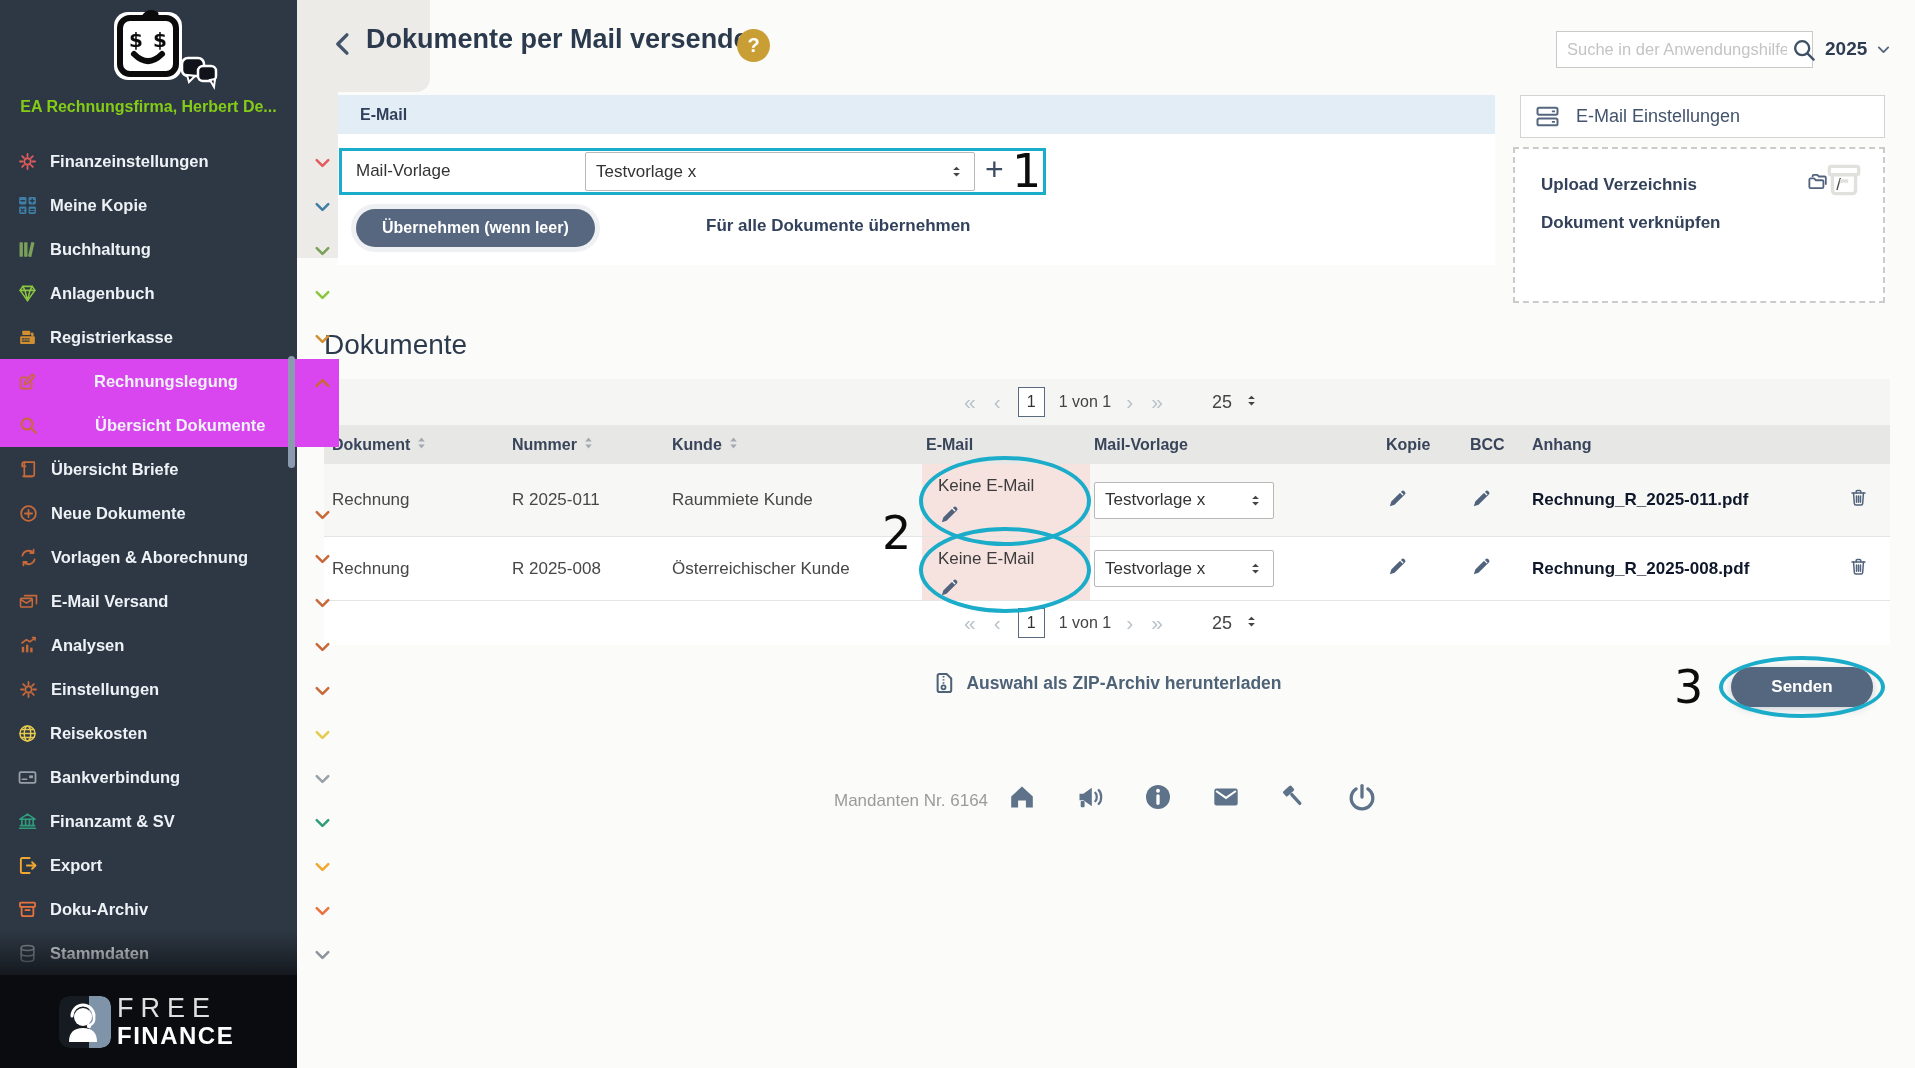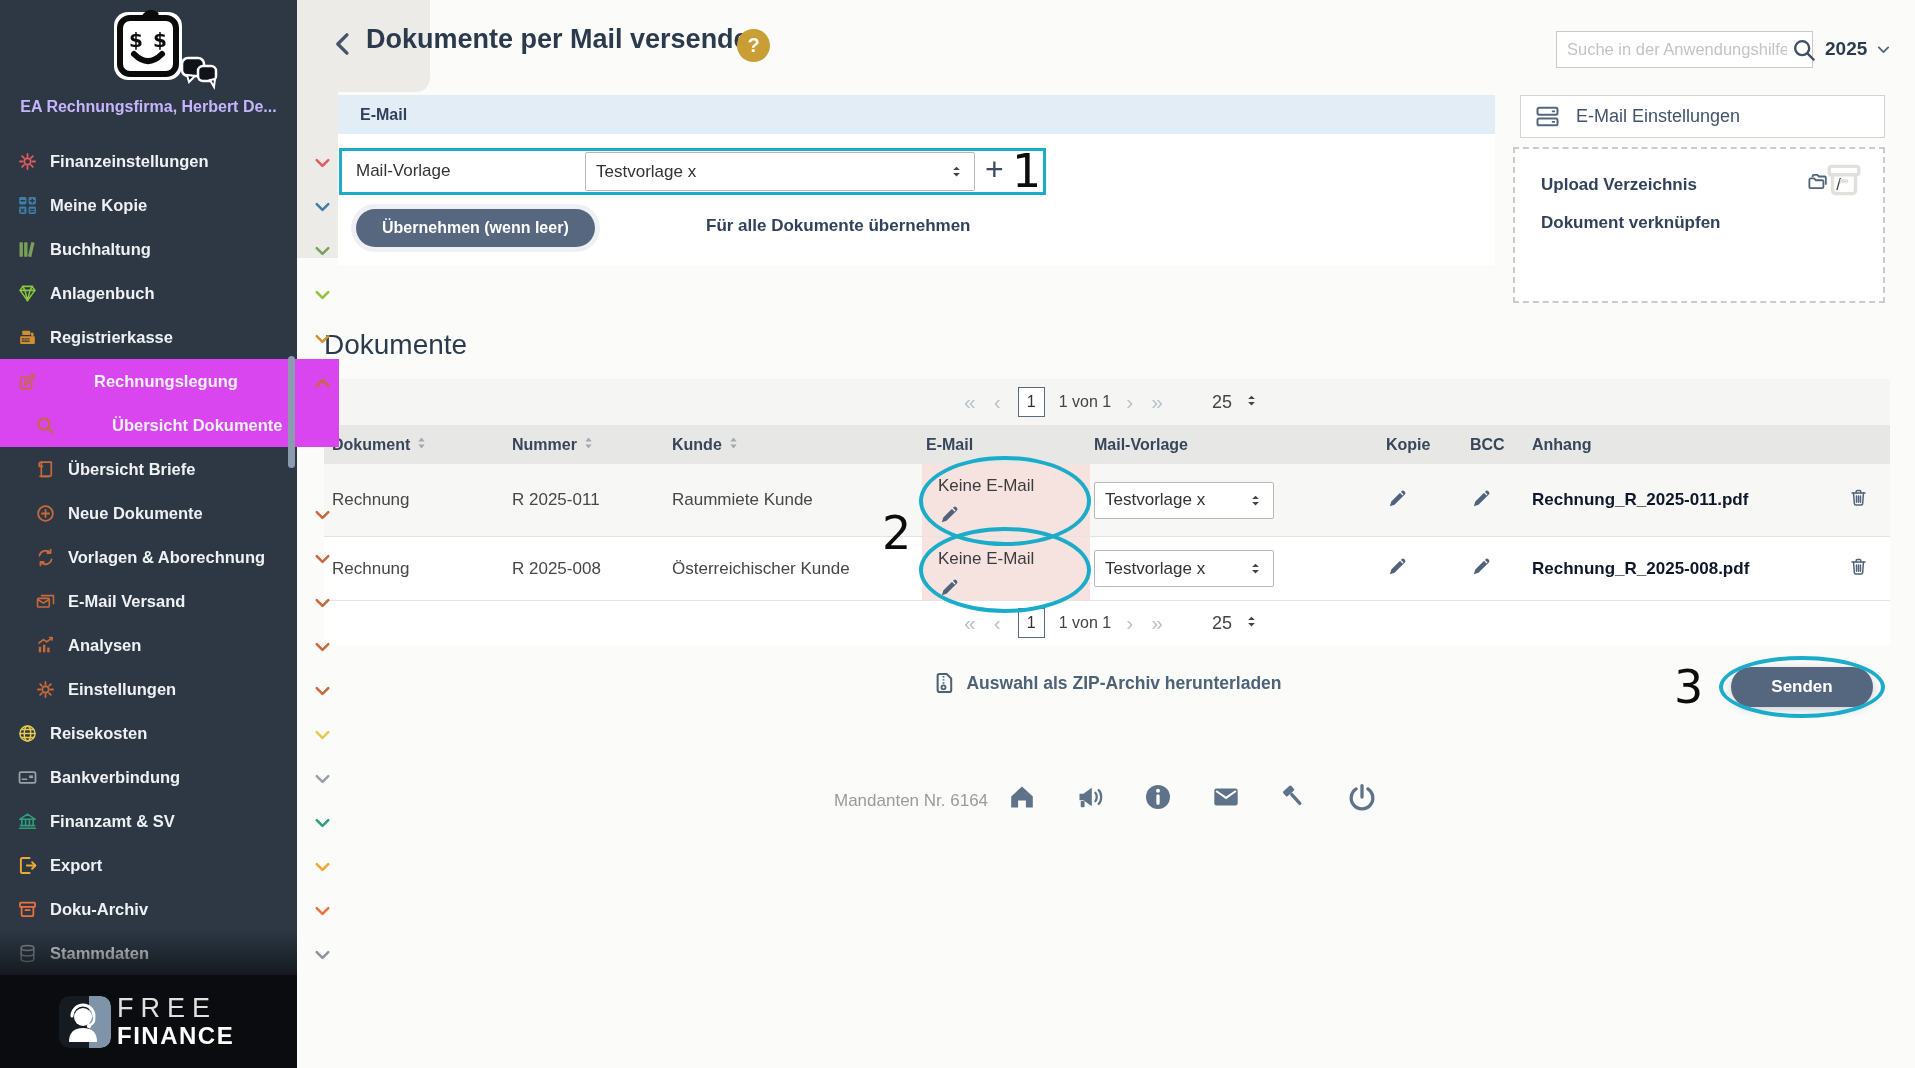--- a/index.html
+++ b/index.html
@@ -4,24 +4,24 @@
 <style>
   * { margin:0; padding:0; box-sizing:border-box; }
   html,body { width:1915px; height:1068px; overflow:hidden; }
   body { font-family:"Liberation Sans","DejaVu Sans",sans-serif; background:#fbfbf9; position:relative; }
   .abs { position:absolute; }
 
   
   .sidebar { position:absolute; left:0; top:0; width:297px; height:1068px; background:#2d3844; z-index:5; }
   .brand { position:absolute; left:0; top:0; width:297px; height:130px; }
   .brand-logo { position:absolute; left:112px; top:10px; }
-  .company { position:absolute; left:0; top:98px; width:297px; text-align:center; color:#c4b5fd; font-weight:700; font-size:16px; }
+  .company { position:absolute; left:0; top:98px; width:297px; text-align:center; color:#84cc16; font-weight:700; font-size:16px; }
   .nav { position:absolute; left:0; top:139px; width:339px; }
   .nav-item { position:relative; height:44px; display:flex; align-items:center; padding-left:16px; cursor:pointer; }
-  .nav-item.sub { padding-left:34px; }
+  .nav-item.sub { padding-left:17px; }
   .nav-item.active { background:#d946ef;gap:44px; }
   .nav-ico { width:22px; height:22px; flex:0 0 22px; display:flex; align-items:center; justify-content:center; }
   .nav-ico svg { width:21px; height:21px; }
   .nav-label { margin-left:12px; color:#eef2f6; font-weight:700; font-size:16.5px; white-space:nowrap; }
   .nav-chev { position:absolute; right:10px; top:50%; transform:translateY(-50%); width:17px; height:17px; }
   .nav-fade { position:absolute; left:0; top:930px; width:297px; height:45px; background:linear-gradient(to bottom, rgba(13,15,18,0), rgba(13,15,18,.75)); pointer-events:none; }
   .side-scroll { position:absolute; left:288px; top:356px; width:7px; height:112px; background:#8b9aae; border-radius:4px; }
   .bottom-logo { position:absolute; left:0; top:975px; width:297px; height:93px; background:#0a0c0f; display:flex; align-items:center; padding-left:59px; }
   .ff-box { width:52px; height:52px; border-radius:10px; overflow:hidden; position:relative; flex:0 0 52px; }
   .ff-text { margin-left:6px; color:#fff; line-height:1; }

